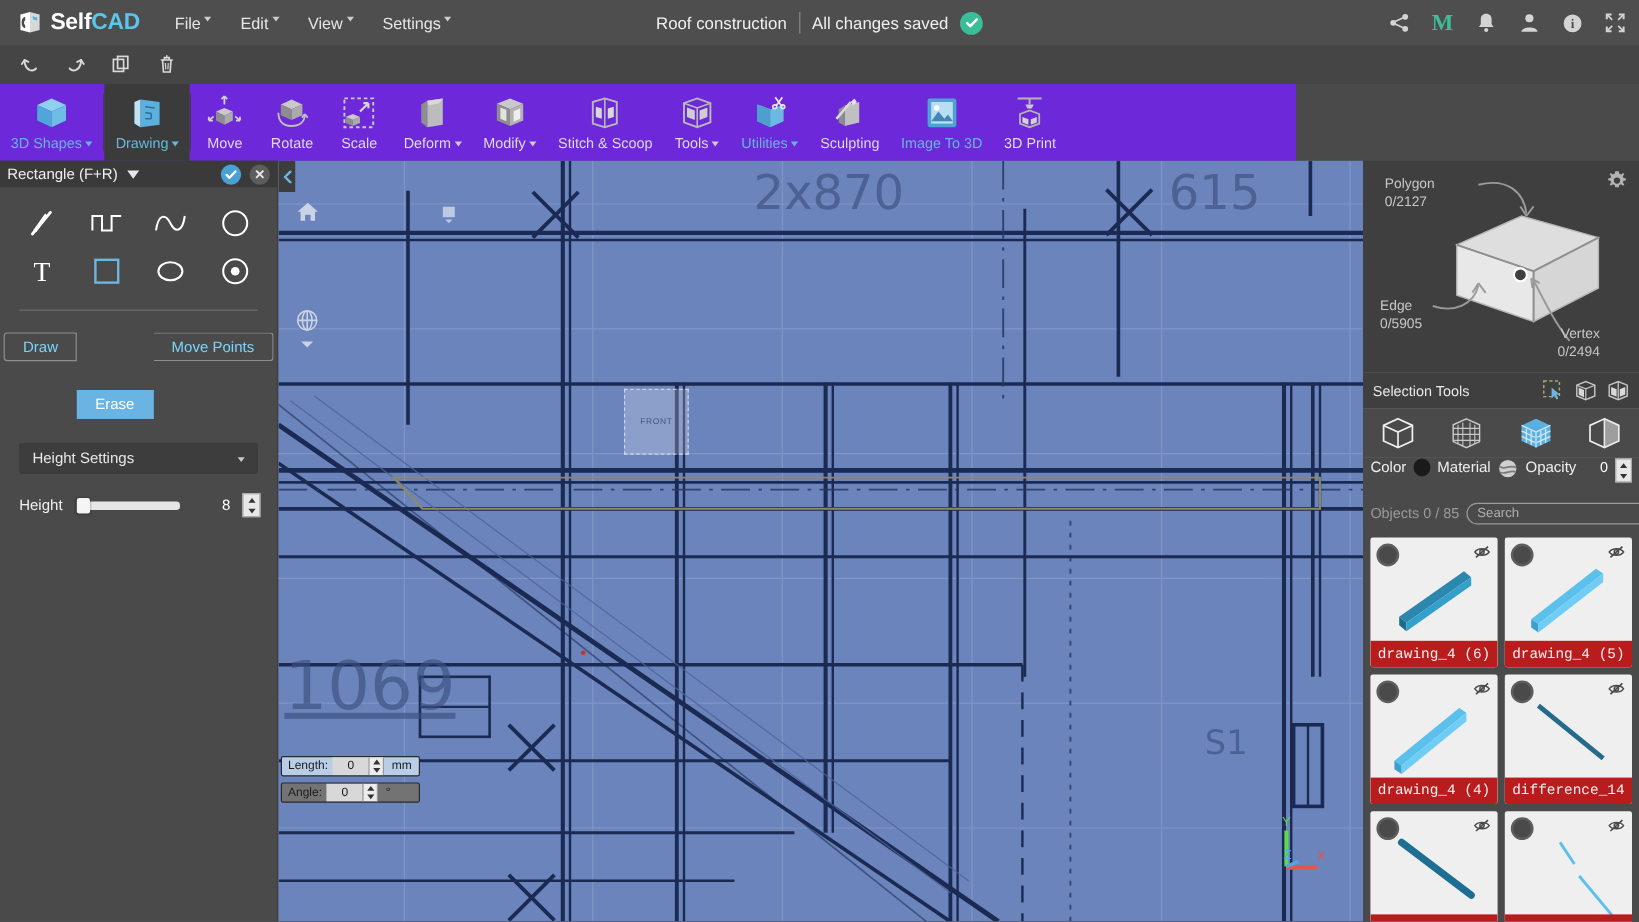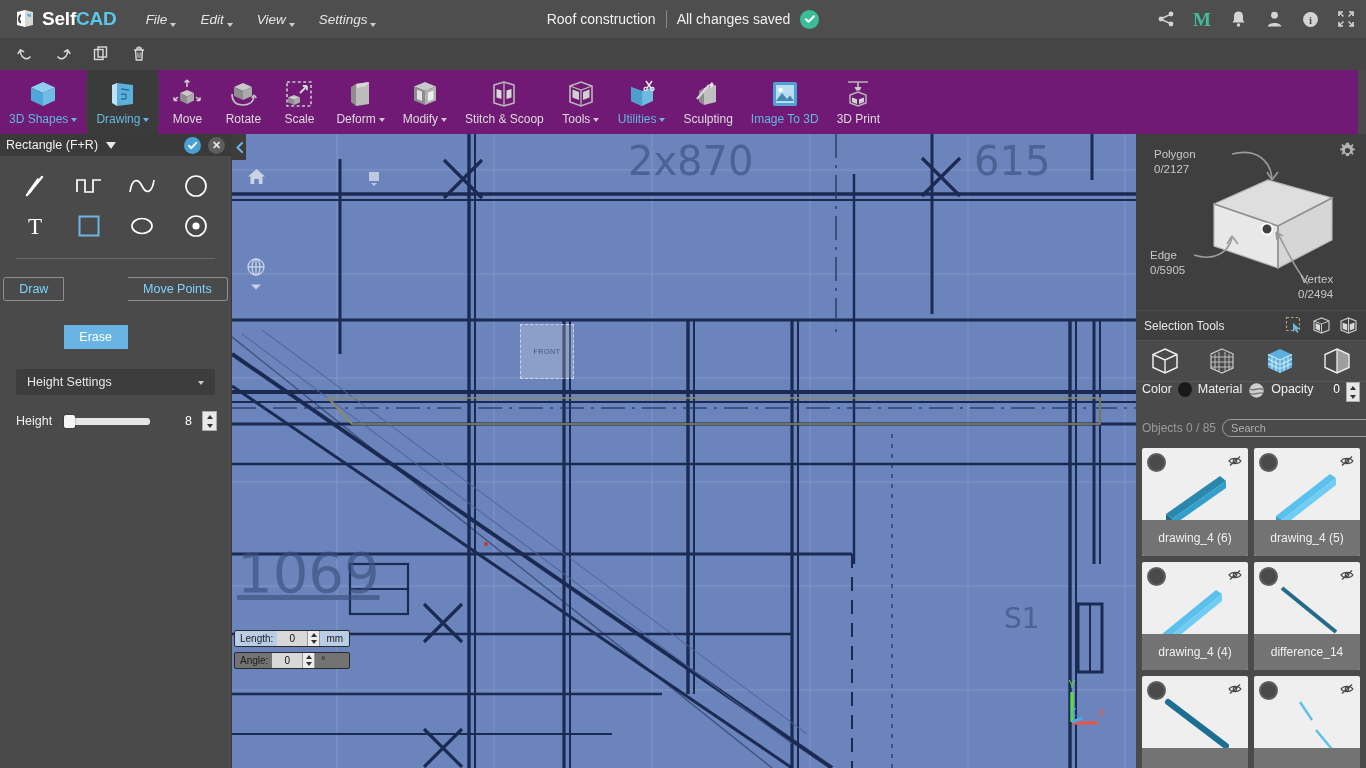--- a/index.html
+++ b/index.html
@@ -19,21 +19,21 @@
     background:#4e4e4e;
     display:flex; align-items:center;
   }
   .logo-wrap { display:flex; align-items:center; padding-left:14px; gap:6px; }
   .logo-mark { width:22px; height:22px; position:relative; }
   .logo-text { font-size:19px; font-weight:bold; letter-spacing:-0.2px; color:#fff; }
   .logo-text .cad { color:#5cc6ea; }
   .menu-items { display:flex; align-items:center; margin-left:18px; gap:2px; }
   .menu-item {
     font-size:13.5px; color:#e6e6e6; padding:8px 11px; cursor:pointer;
-    display:flex; align-items:flex-end; gap:3px; border-radius:2px;font-style:italic;
+    display:flex; align-items:flex-start; gap:3px; border-radius:2px;
   }
   .caret { width:0;height:0;border-left:3.5px solid transparent;border-right:3.5px solid transparent;border-top:4.5px solid #ccc; display:inline-block; margin-top:2px;}
   .title-center {
     position:absolute; left:0; right:0; top:0; height:38px;
     display:flex; align-items:center; justify-content:center; gap:10px;
     pointer-events:none;
   }
   .doc-title { font-size:14px; color:#f0f0f0; pointer-events:auto; }
   .title-sep { width:1px; height:18px; background:#888; }
   .saved-text { font-size:14px; color:#f0f0f0; pointer-events:auto; }
@@ -52,22 +52,22 @@
 
   
   .undobar {
     position:absolute; left:0; top:38px; width:1366px; height:32px;
     background:#454545; display:flex; align-items:center; padding-left:8px; gap:4px;
   }
   .ub-btn { width:34px;height:26px;display:flex;align-items:center;justify-content:center;cursor:pointer;border-radius:2px;}
 
   
   .ribbon {
-    position:absolute; left:0; top:70px; width:1358px; height:64px;
-    background:#701a75; display:flex; align-items:flex-start;
+    position:absolute; left:0; top:70px; width:1080px; height:64px;
+    background:#6d28d9; display:flex; align-items:flex-start;
   }
   .rb-item {
     width:auto; min-width:44px; height:64px; padding:5px 9px 0 9px;
     display:flex; flex-direction:column; align-items:center; justify-content:flex-start;
     cursor:pointer; position:relative;
   }
   .rb-item.active { background:#3b3b3b; }
   .rb-ico { height:38px; width:38px; display:flex;align-items:center;justify-content:center; }
   .rb-lbl { font-size:12px; color:#dcdcdc; white-space:nowrap; display:flex; align-items:center; gap:3px; line-height:1;}
   .rb-item.blue .rb-lbl { color:#63b8e0; }
@@ -202,22 +202,22 @@
     overflow:hidden; align-content:start;
   }
   .obj-card { position:relative; background:#efefef; border-radius:2px; height:108px; overflow:hidden; cursor:pointer;}
   .obj-radio {
     position:absolute; left:5px; top:5px; width:19px;height:19px;border-radius:50%;
     background:#4a4a4a; border:2px solid #5e5e5e; cursor:pointer; z-index:2;
   }
   .obj-eye { position:absolute; right:6px; top:5px; z-index:2; cursor:pointer; }
   .obj-thumb { position:absolute; inset:0; }
   .obj-name {
-    position:absolute; left:0; right:0; bottom:0; height:36px; background:#737373;
-    color:#f0f0f0; font-size:12px; display:flex;align-items:center;justify-content:center;
+    position:absolute; left:0; right:0; bottom:0; height:22px; background:#b91c1c;
+    color:#f0f0f0; font-size:12px; display:flex;align-items:center;justify-content:center;font-family:Liberation Mono, monospace;
   }
 </style>
 </head>
 <body>
 
 <div id="app">
 
   <div class="titlebar">
     <div class="logo-wrap">
       <span class="logo-mark">

